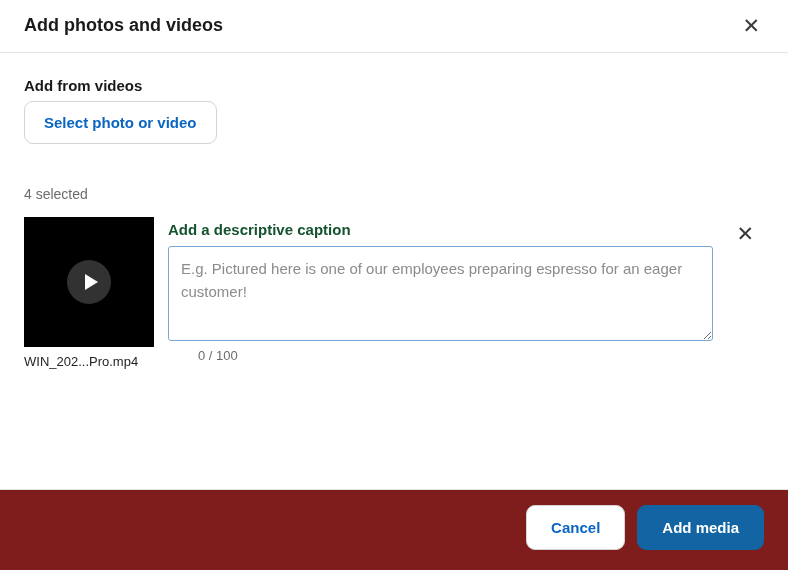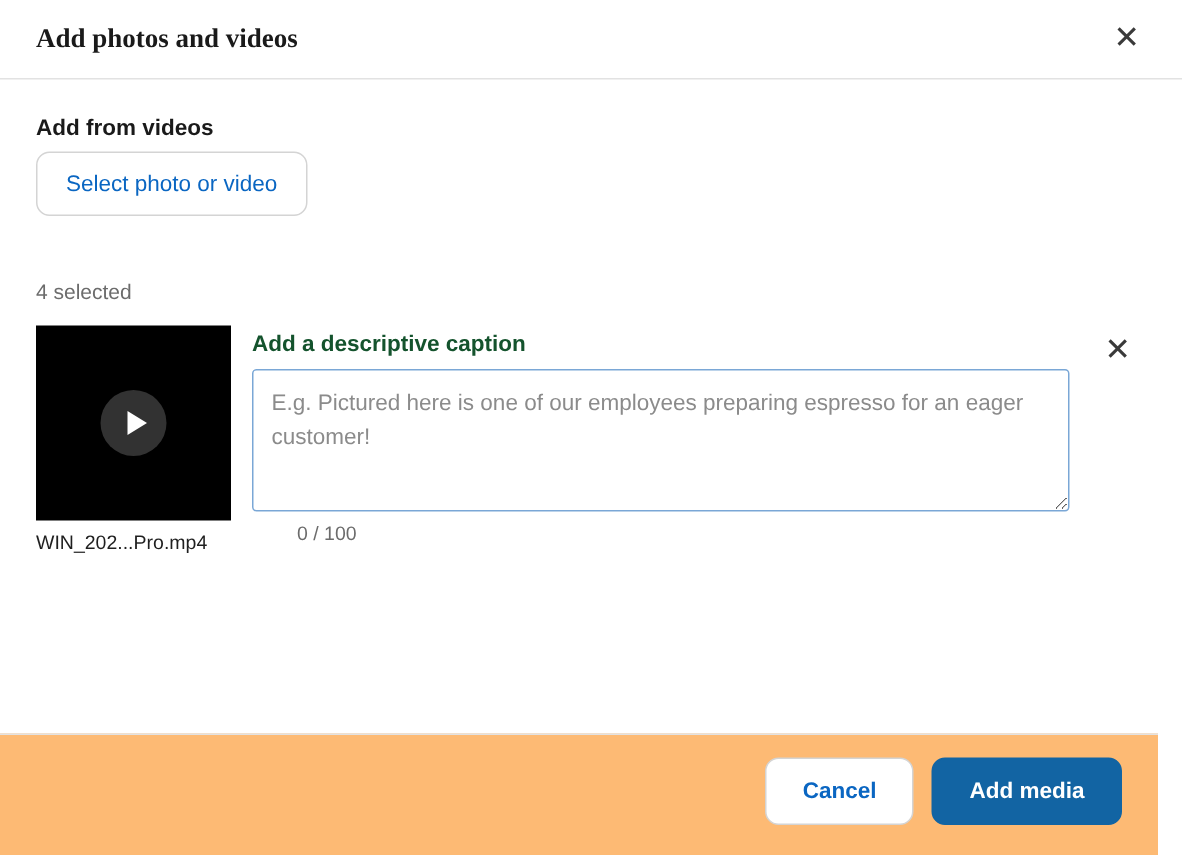--- a/index.html
+++ b/index.html
@@ -18,21 +18,20 @@
     display: flex;
     justify-content: space-between;
     align-items: center;
     padding: 13px 24px 14px 24px;
     border-bottom: 1px solid #e2e2e2;
   }
   .modal-title {
     font-size: 18px;
     font-weight: bold;
     color: #1a1a1a;
-    font-family: Liberation Serif, serif;
   }
   .icon-btn {
     background: none;
     border: none;
     cursor: pointer;
     font-size: 21px;
     line-height: 1;
     color: #3a3a3a;
     padding: 2px 4px;
   }
@@ -46,21 +45,21 @@
     margin-bottom: 7px;
   }
   .section-desc {
     font-size: 14px;
     color: #6c6c6c;
     margin-bottom: 22px;
   }
   .select-btn {
     font-family: "Liberation Sans", sans-serif;
     font-size: 15px;
-    font-weight: normal;
+    font-weight: bold;
     color: var(--accent, #0a66c2);
     background: #fff;
     border: 1px solid #d4d4d4;
     border-radius: 9px;
     padding: 12px 19px;
     cursor: pointer;
   }
   .selected-count {
     margin-top: 42px;
     font-size: 14px;
@@ -135,28 +134,28 @@
   .remove-col {
     flex: 0 0 auto;
     margin-left: 14px;
     margin-top: 4px;
     padding-right: 6px;
   }
 
   
   .modal-footer {
     position: absolute;
-    left: 0; right: 16px; bottom: 0;
+    left: 0; right: 0; bottom: 0;
     border-top: 1px solid #e2e2e2;
     padding: 15px 24px 20px 24px;
     display: flex;
     justify-content: flex-end;
     align-items: center;
     gap: 12px;
-    background: #fdba74;
+    background: #7f1d1d;
   }
   .btn {
     font-family: "Liberation Sans", sans-serif;
     font-size: 15px;
     font-weight: bold;
     border-radius: 9px;
     padding: 13px 24px;
     cursor: pointer;
   }
   .btn-secondary {

